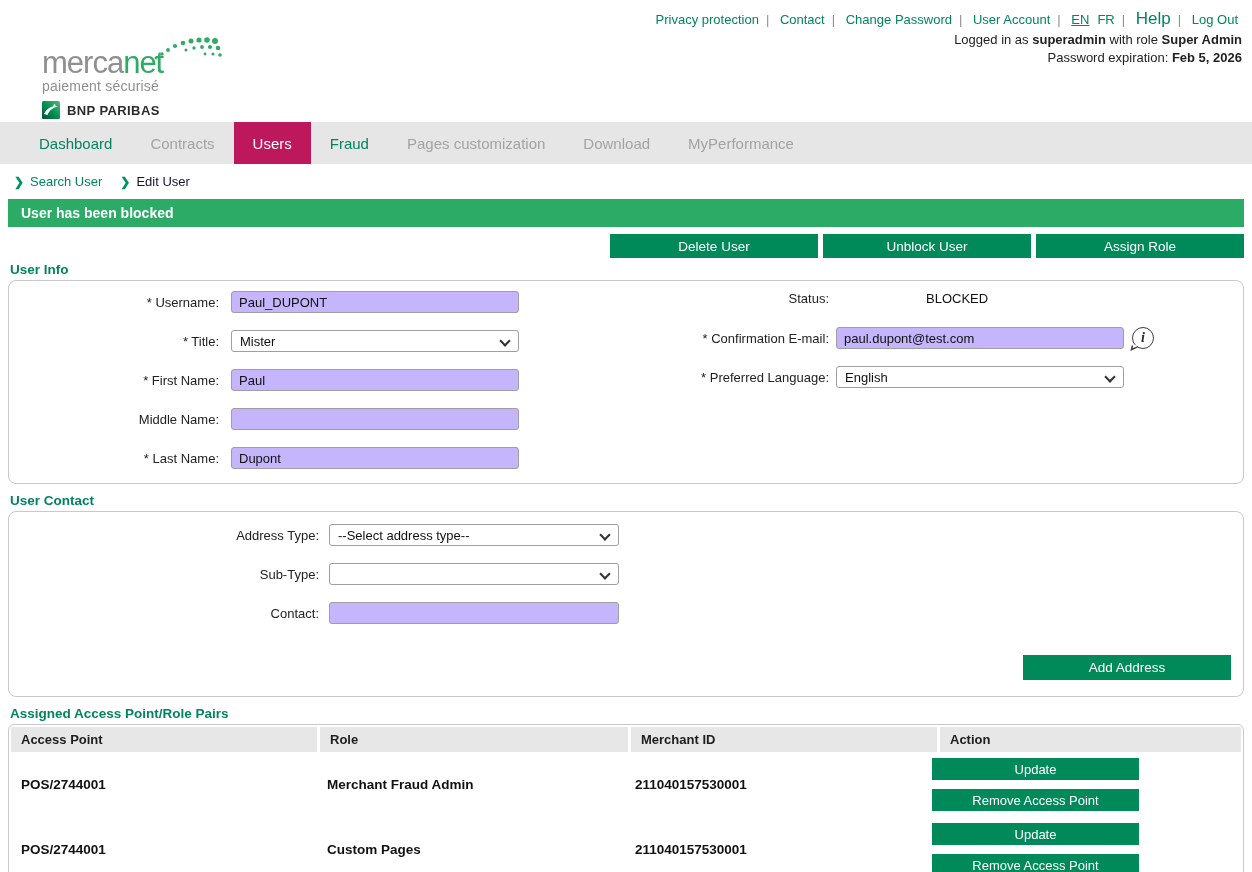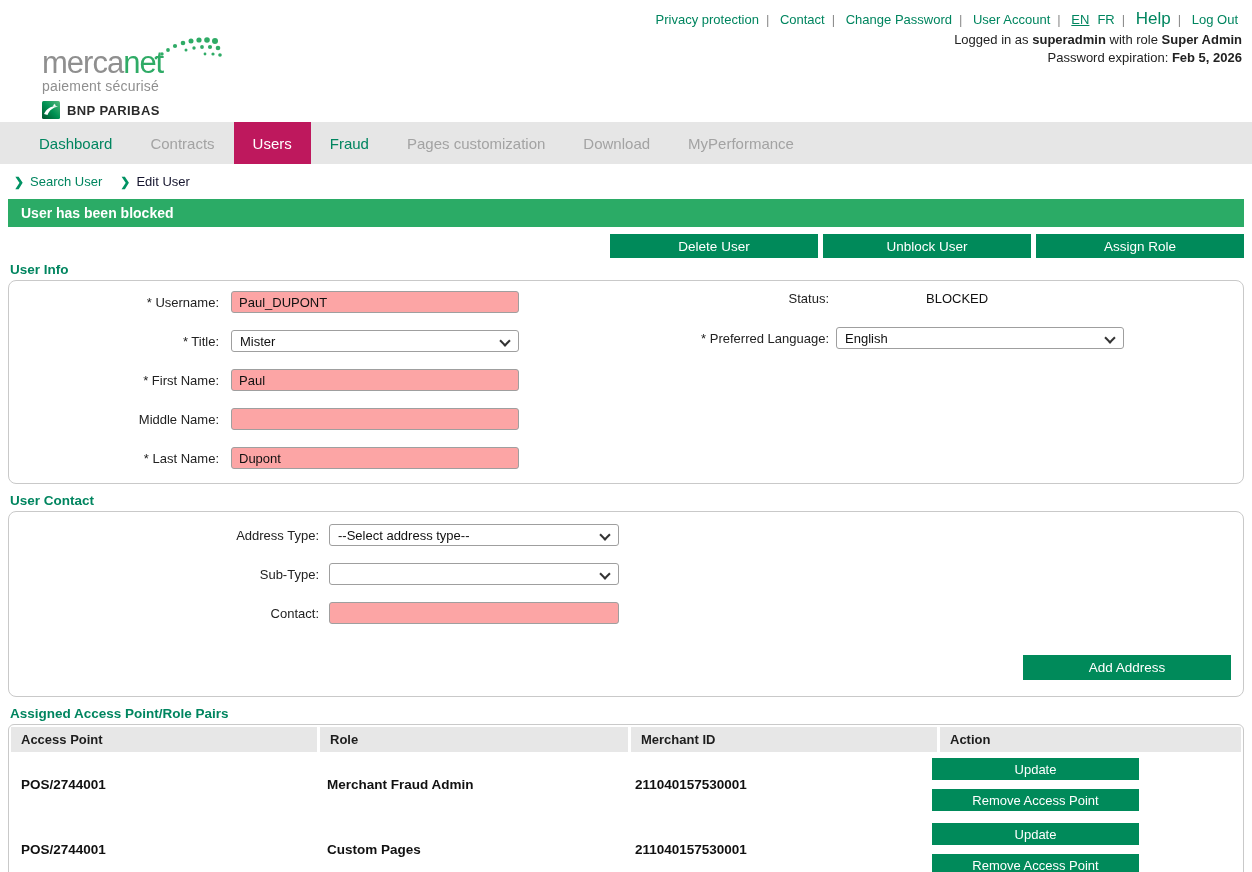--- a/index.html
+++ b/index.html
@@ -55,21 +55,21 @@
   .panel { margin:0 8px; border:1px solid #c9c9c9; border-radius:8px; background:#fff; }
 
   
   .cols { display:flex; padding:10px 0 14px 0; }
   .col { width:50%; }
   .frow { display:flex; align-items:center; margin-bottom:17px; }
   .frow:last-child { margin-bottom:0; }
   .flabel { text-align:right; color:#222; font-size:13px; flex:none; }
   .col-left .flabel { width:210px; margin-right:12px; }
   .col-right .flabel { width:203px; margin-right:7px; }
-  .tinput { width:288px; height:22px; border:1px solid #9f9f9f; border-radius:3px; padding:0 7px; font-family:"Liberation Sans",sans-serif; font-size:13px; color:#111; background:#fca5a5; }
+  .tinput { width:288px; height:22px; border:1px solid #9f9f9f; border-radius:3px; padding:0 7px; font-family:"Liberation Sans",sans-serif; font-size:13px; color:#111; background:#c4b5fd; }
   .fselect { position:relative; width:288px; height:22px; border:1px solid #9f9f9f; border-radius:3px; background:#fff; display:flex; align-items:center; padding:0 26px 0 8px; cursor:pointer; font-size:13px; color:#111; }
   .chev { position:absolute; right:9px; top:6px; width:8px; height:8px; border-left:2px solid #333; border-bottom:2px solid #333; transform:rotate(-45deg); }
   .status-val { padding-left:90px; font-size:13px; color:#111; }
 
   .info-icon { position:relative; width:22px; height:22px; border:1.6px solid #3c3c3c; border-radius:50%; margin-left:8px; display:flex; align-items:center; justify-content:center; font-family:"Liberation Serif",serif; font-style:italic; font-weight:bold; font-size:14px; color:#2b2b2b; cursor:pointer; background:#fff; flex:none; }
   .info-icon::after { content:""; position:absolute; left:-2px; bottom:-4px; width:0; height:0; border-style:solid; border-width:6px 7px 0 0; border-color:#3c3c3c transparent transparent transparent; transform:rotate(14deg); }
   .info-icon::before { content:""; position:absolute; left:0px; bottom:-1px; width:0; height:0; border-style:solid; border-width:4px 5px 0 0; border-color:#fff transparent transparent transparent; transform:rotate(14deg); z-index:2; }
 
   
   .contact-body { padding:12px 0 8px 0; }
@@ -205,20 +205,25 @@
         <span class="flabel">* Last Name:</span>
         <input class="tinput" value="Dupont" style="">
       </div>
     </div>
     <div class="col col-right">
       <div class="frow" style="margin-bottom:21px;">
         <span class="flabel">Status:</span>
         <span class="status-val">BLOCKED</span>
       </div>
       <div class="frow">
+        <span class="flabel">* Confirmation E-mail:</span>
+        <input class="tinput" value="paul.dupont@test.com" style="">
+        <span class="info-icon">i</span>
+      </div>
+      <div class="frow">
         <span class="flabel">* Preferred Language:</span>
         <div class="fselect">
           <span>English</span>
           <span class="chev"></span>
         </div>
       </div>
     </div>
   </div>
 </div>
 

